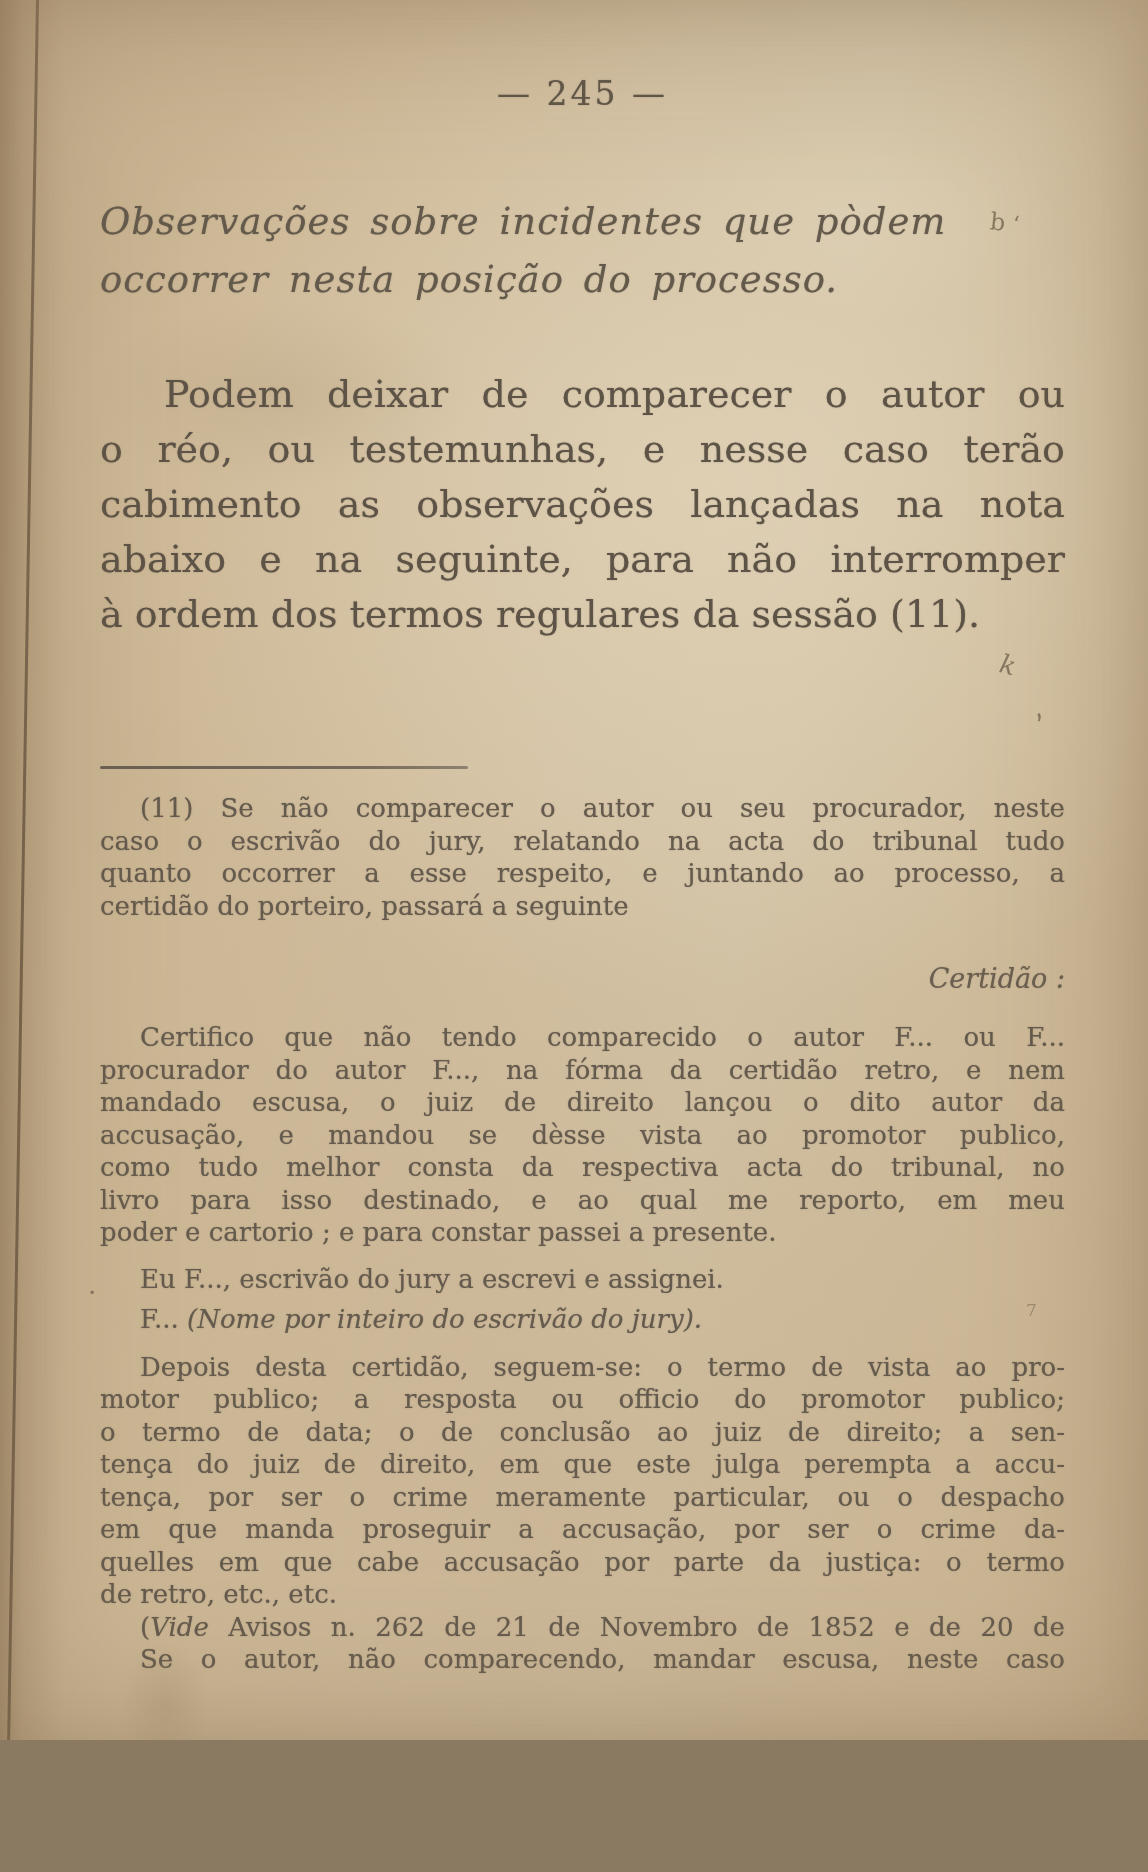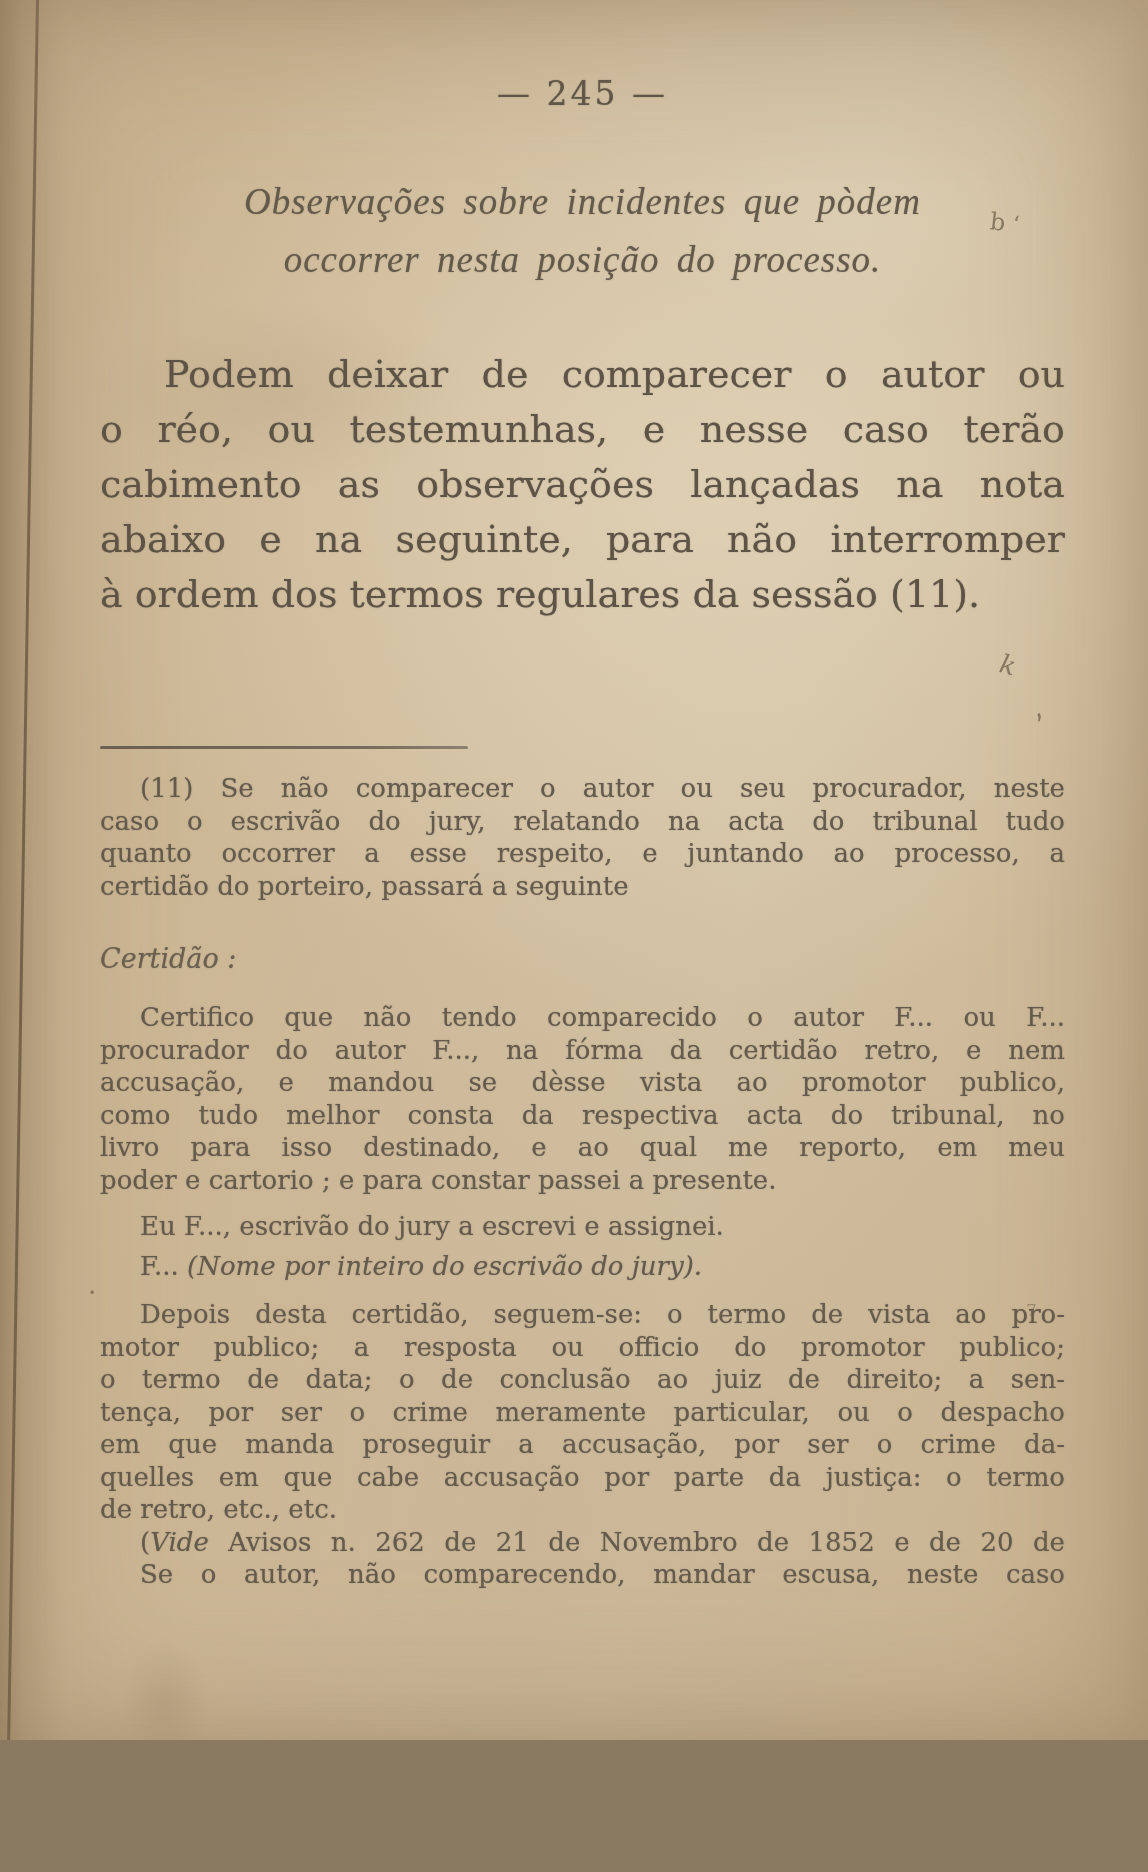--- a/index.html
+++ b/index.html
@@ -24,33 +24,33 @@
     transform:rotate(0.95deg);transform-origin:bottom left;border-radius:2px;}
   .stain{position:absolute;border-radius:50%;pointer-events:none;}
   .stain.s1{left:90px;top:300px;width:380px;height:190px;background:radial-gradient(closest-side,rgba(150,128,96,.16),rgba(150,128,96,0));}
   .stain.s2{left:640px;top:120px;width:420px;height:200px;background:radial-gradient(closest-side,rgba(226,214,188,.35),rgba(226,214,188,0));}
   .stain.s3{left:120px;top:1640px;width:90px;height:130px;background:radial-gradient(closest-side,rgba(140,118,88,.20),rgba(140,118,88,0));}
 
   .content{position:absolute;inset:0;padding:0 83px 0 100px;}
   .ink{text-shadow:0 0 1.2px rgba(92,82,66,.55);}
 
   .page-number{margin-top:74px;text-align:center;font-size:33px;letter-spacing:3px;}
-  .heading{margin-top:60px;text-align:center;font-style:italic;font-size:37px;line-height:58px;letter-spacing:1px;word-spacing:7px;color:#645a4c;font-family:Liberation Serif, serif;}
+  .heading{margin-top:80px;font-style:italic;font-size:37px;line-height:58px;letter-spacing:1px;word-spacing:7px;color:#645a4c;}
 
   .intro{margin-top:58px;font-size:38px;line-height:55px;color:#5d5346;}
   .j{text-align:justify;text-align-last:justify;}
   .lastline{text-align:center;text-align-last:left;}
   .ind-lg{text-indent:64px;}
   .ind{text-indent:40px;}
 
   .rule{margin-top:124px;width:368px;height:3px;background:linear-gradient(to right,#6a5f52,#756a5b 70%,#8d8170);border-radius:2px;}
 
   .fn{font-size:26px;line-height:32.5px;color:#645a4d;}
   .note11{margin-top:23px;}
-  .cert-heading{margin-top:41px;text-align:left;font-style:italic;font-size:27px;color:#6a5f50;}
+  .cert-heading{margin-top:41px;text-align:right;font-style:italic;font-size:27px;color:#6a5f50;}
   .certifico{margin-top:27px;}
   .sala{margin-top:10px;line-height:40px;}
   .depois{margin-top:12px;}
   .it{font-style:italic;}
 
   .mark{position:absolute;color:#6e5f4a;opacity:.75;pointer-events:none;}
   .mk-heading-b{left:990px;top:208px;font-size:24px;transform:rotate(6deg);}
   .mk-heading-tick{left:1013px;top:212px;font-size:22px;}
   .mk-sessao-k{left:1000px;top:650px;font-size:26px;font-style:italic;transform:rotate(14deg);}
   .mk-sessao-curl{left:1030px;top:690px;font-size:30px;transform:rotate(-28deg);}
@@ -89,35 +89,37 @@
       <div class="j">caso o escrivão do jury, relatando na acta do tribunal tudo</div>
       <div class="j">quanto occorrer a esse respeito, e juntando ao processo, a</div>
       <div class="lastline">certidão do porteiro, passará a seguinte</div>
     </div>
 
     <div class="cert-heading">Certidão :</div>
 
     <div class="fn certifico">
       <div class="j ind">Certifico que não tendo comparecido o autor F... ou F...</div>
       <div class="j">procurador do autor F..., na fórma da certidão retro, e nem</div>
+      <div class="j">mandado escusa, o juiz de direito lançou o dito autor da</div>
       <div class="j">accusação, e mandou se dèsse vista ao promotor publico,</div>
       <div class="j">como tudo melhor consta da respectiva acta do tribunal, no</div>
       <div class="j">livro para isso destinado, e ao qual me reporto, em meu</div>
       <div class="lastline">poder e cartorio ; e para constar passei a presente.</div>
     </div>
 
     <div class="fn sala">
       <div class="ind">Eu F..., escrivão do jury a escrevi e assignei.</div>
       <div class="ind"><span>F... </span><span class="it">(Nome por inteiro do escrivão do jury).</span></div>
     </div>
 
     <div class="fn depois">
       <div class="j ind">Depois desta certidão, seguem-se: o termo de vista ao pro-</div>
       <div class="j">motor publico; a resposta ou officio do promotor publico;</div>
       <div class="j">o termo de data; o de conclusão ao juiz de direito; a sen-</div>
+      <div class="j">tença do juiz de direito, em que este julga perempta a accu-</div>
       <div class="j">tença, por ser o crime meramente particular, ou o despacho</div>
       <div class="j">em que manda proseguir a accusação, por ser o crime da-</div>
       <div class="j">quelles em que cabe accusação por parte da justiça: o termo</div>
       <div class="lastline">de retro, etc., etc.</div>
     </div>
 
     <div class="fn">
       <div class="j ind"><span>(</span><span class="it">Vide</span><span> Avisos n. 262 de 21 de Novembro de 1852 e de 20 de</span></div>
     </div>
 

